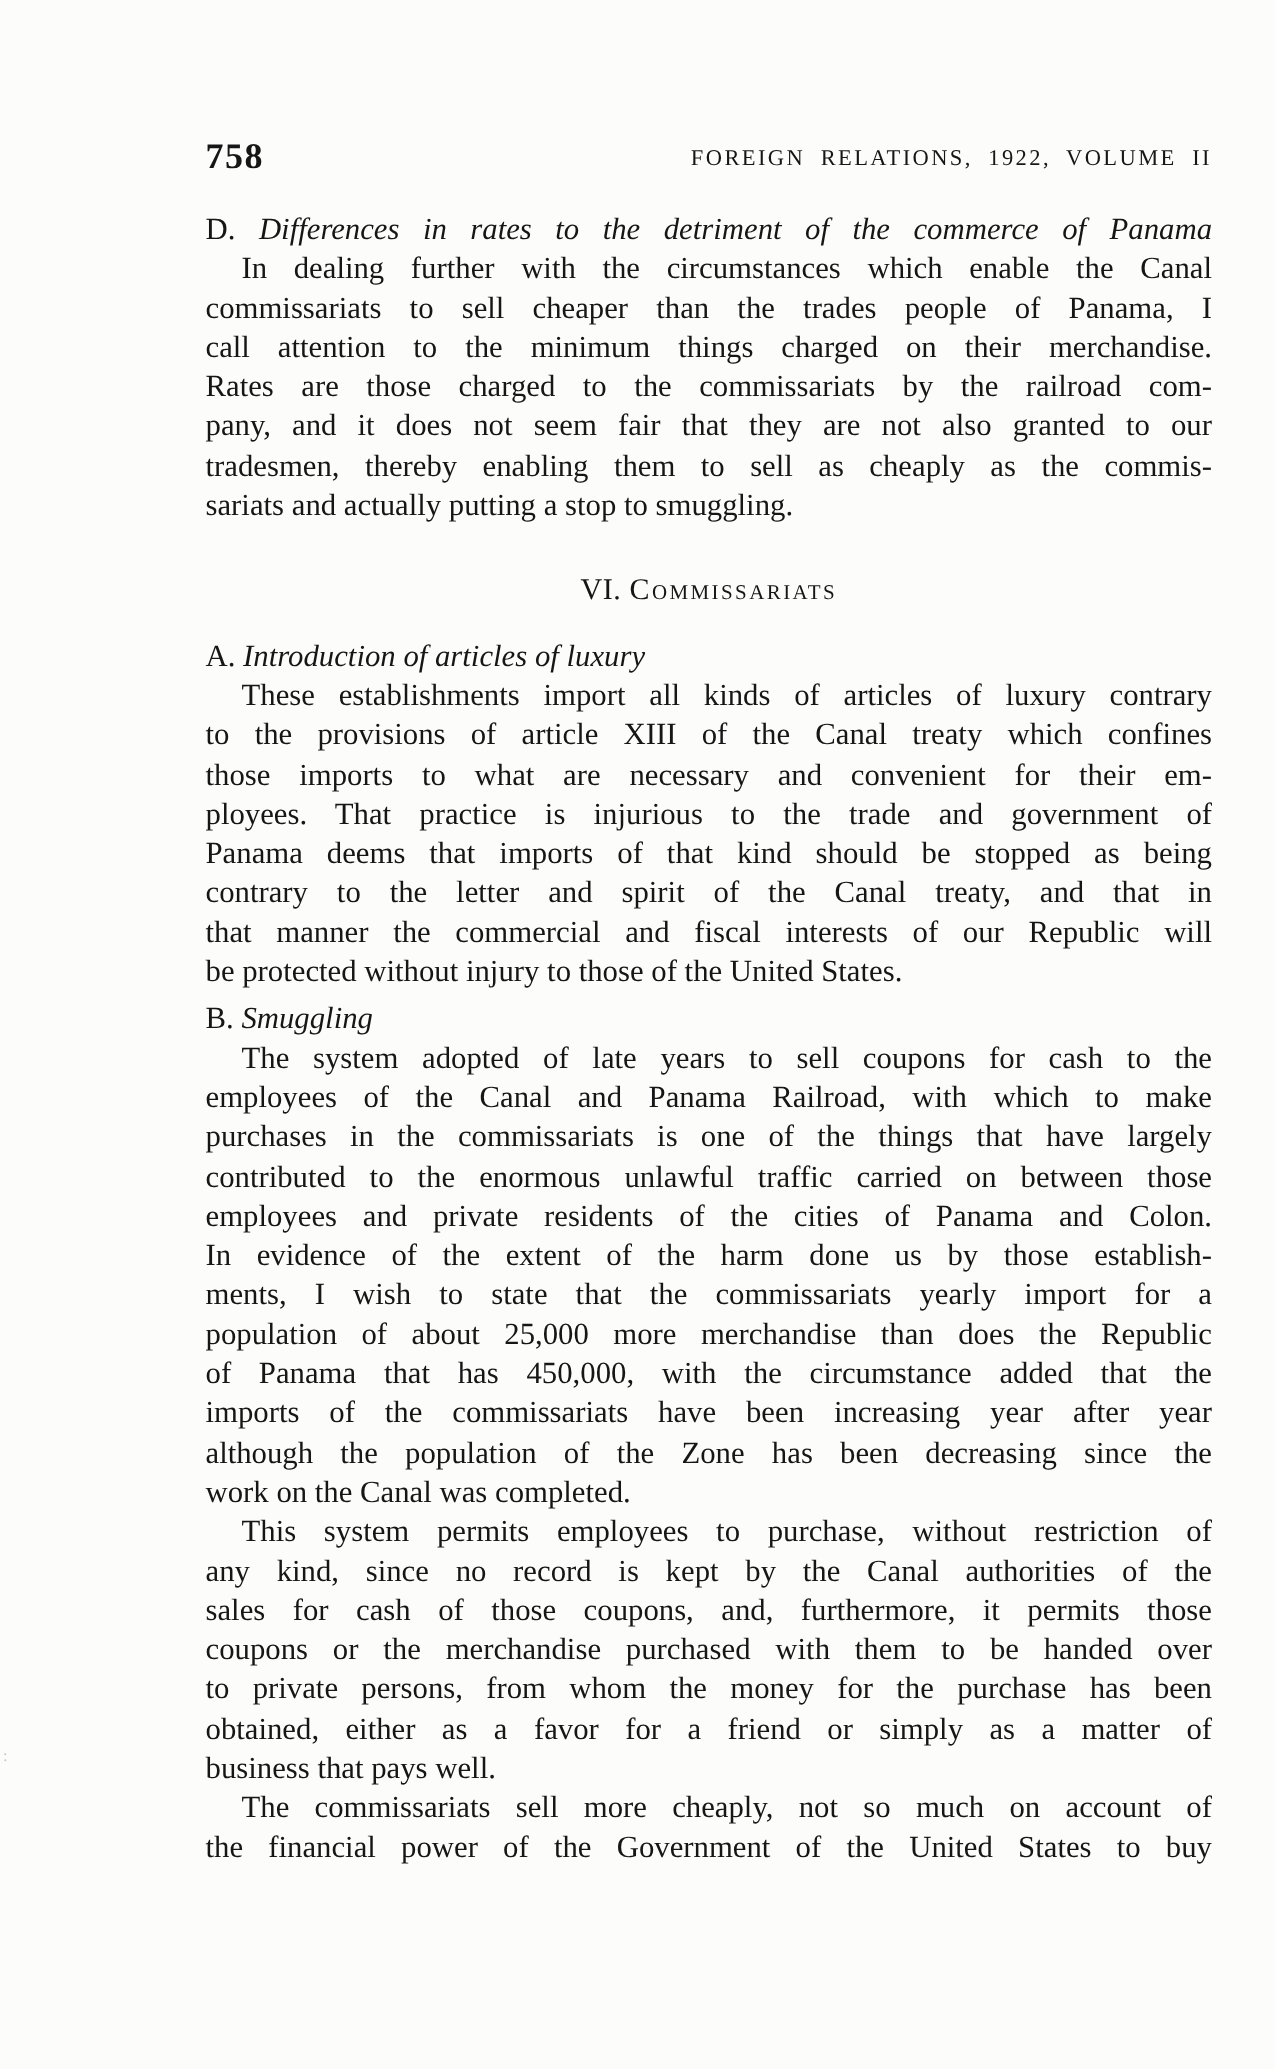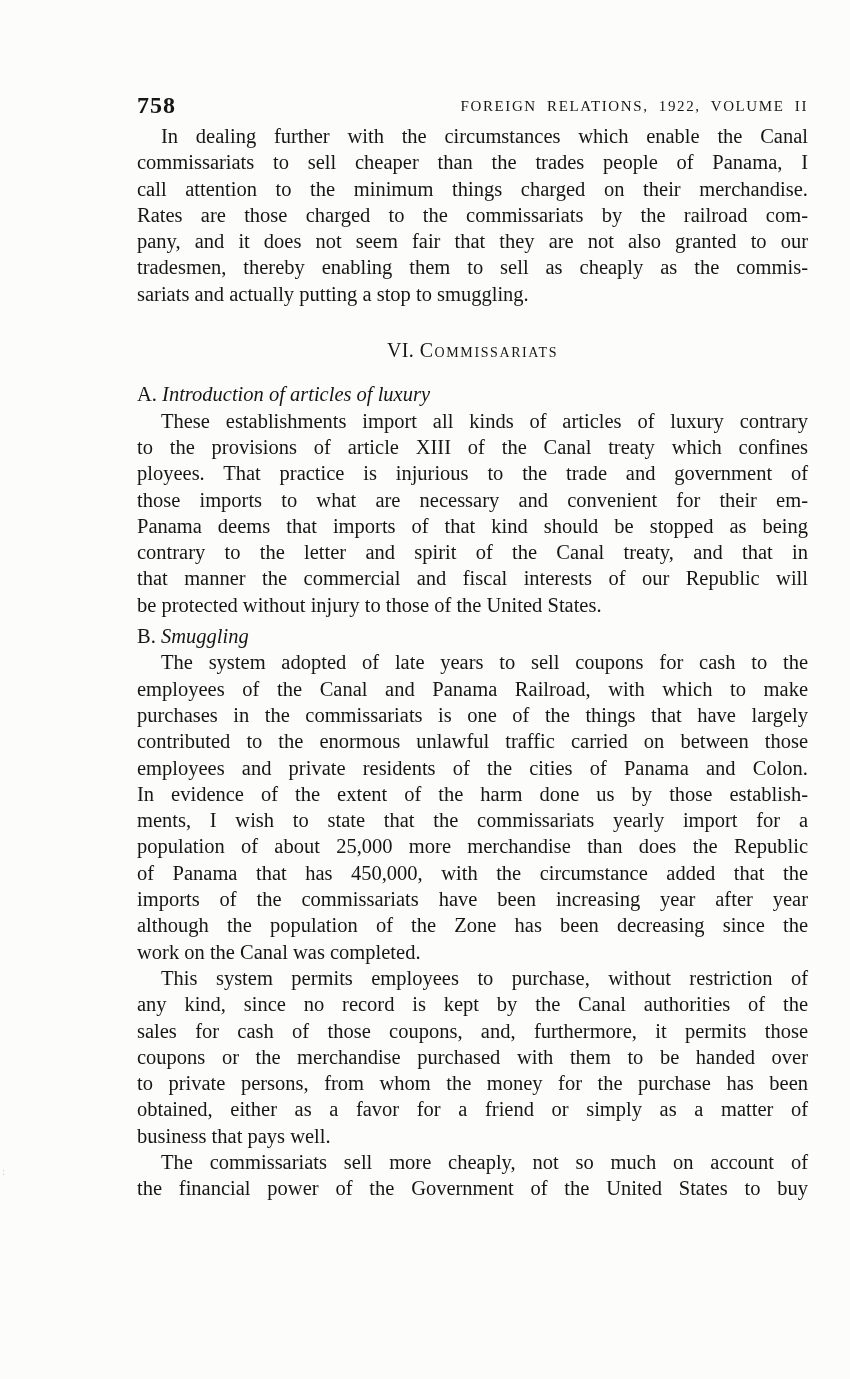--- a/index.html
+++ b/index.html
@@ -66,36 +66,37 @@
 <body>
 
 <div class="page" data-name="book-page">
 
   <div class="page-header" data-name="page-header">
     <span class="page-num" data-name="page-number">758</span>
     <div class="running" data-name="running-title">FOREIGN RELATIONS, 1922, VOLUME II</div>
   </div>
 
   <div data-name="document-body">
+      <div class="h-italic h-full" data-name="section-d-heading"><span class="h-label" data-name="section-d-heading-label">D.</span> <span class="h-text" data-name="section-d-heading-text">Differences in rates to the detriment of the commerce of Panama</span></div>
       <div class="para" data-name="paragraph-rates">
         <div class="line first" data-name="text-line">In dealing further with the circumstances which enable the Canal</div>
         <div class="line" data-name="text-line">commissariats to sell cheaper than the trades people of Panama, I</div>
         <div class="line" data-name="text-line">call attention to the minimum things charged on their merchandise.</div>
         <div class="line" data-name="text-line">Rates are those charged to the commissariats by the railroad com-</div>
         <div class="line" data-name="text-line">pany, and it does not seem fair that they are not also granted to our</div>
         <div class="line" data-name="text-line">tradesmen, thereby enabling them to sell as cheaply as the commis-</div>
         <div class="line end" data-name="text-line">sariats and actually putting a stop to smuggling.</div>
       </div>
       <div class="h-center" data-name="commissariats-heading"><span class="num" data-name="commissariats-heading-numeral">VI.</span> <span class="sc" data-name="commissariats-heading-title">Commissariats</span></div>
       <div class="h-italic" data-name="section-a-heading"><span class="h-label" data-name="section-a-heading-label">A.</span> <span class="h-text" data-name="section-a-heading-text">Introduction of articles of luxury</span></div>
       <div class="para" data-name="paragraph-luxury">
         <div class="line first" data-name="text-line">These establishments import all kinds of articles of luxury contrary</div>
         <div class="line" data-name="text-line">to the provisions of article XIII of the Canal treaty which confines</div>
+        <div class="line" data-name="text-line">those imports to what are necessary and convenient for their em-</div>
         <div class="line" data-name="text-line">ployees.  That practice is injurious to the trade and government of</div>
-        <div class="line" data-name="text-line">those imports to what are necessary and convenient for their em-</div>
         <div class="line" data-name="text-line">Panama deems that imports of that kind should be stopped as being</div>
         <div class="line" data-name="text-line">contrary to the letter and spirit of the Canal treaty, and that in</div>
         <div class="line" data-name="text-line">that manner the commercial and fiscal interests of our Republic will</div>
         <div class="line end" data-name="text-line">be protected without injury to those of the United States.</div>
       </div>
       <div class="h-italic" data-name="section-b-heading"><span class="h-label" data-name="section-b-heading-label">B.</span> <span class="h-text" data-name="section-b-heading-text">Smuggling</span></div>
       <div class="para" data-name="paragraph-coupons">
         <div class="line first" data-name="text-line">The system adopted of late years to sell coupons for cash to the</div>
         <div class="line" data-name="text-line">employees of the Canal and Panama Railroad, with which to make</div>
         <div class="line" data-name="text-line">purchases in the commissariats is one of the things that have largely</div>

